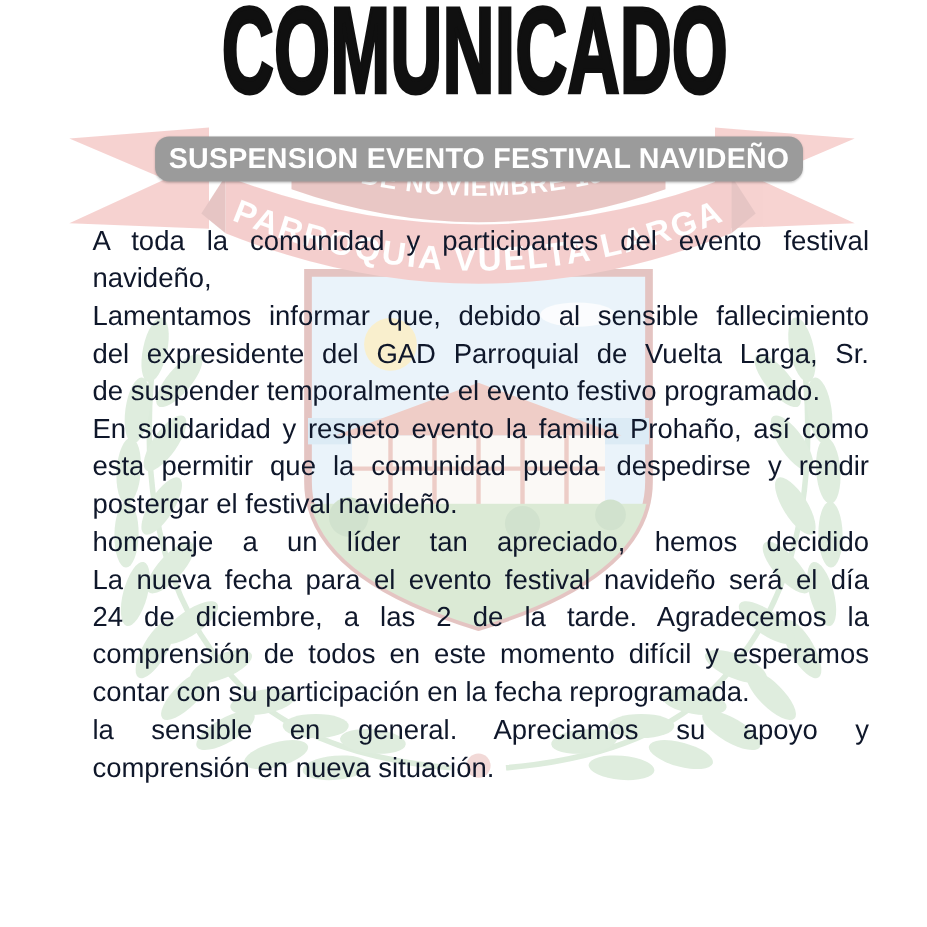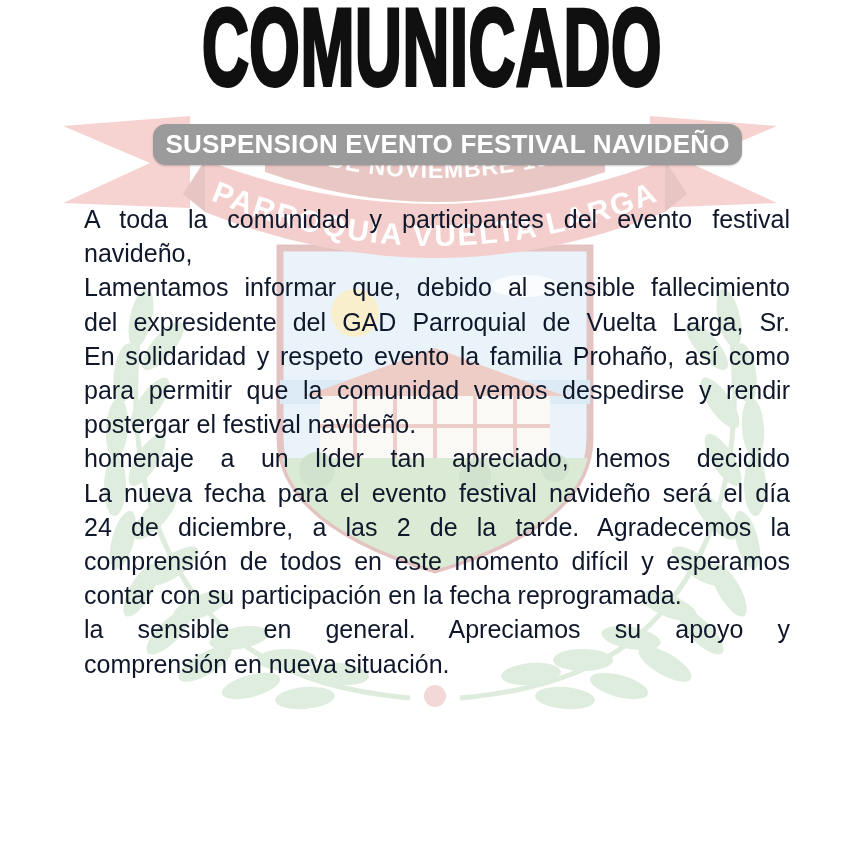--- a/index.html
+++ b/index.html
@@ -20,21 +20,20 @@
     display:inline-block;font-size:110px;line-height:1.0;font-weight:900;
     color:#101010;-webkit-text-stroke:4px #101010;letter-spacing:1px;
     transform:scaleX(0.59);transform-origin:center;white-space:nowrap;
   }
   
   .pill{
     position:absolute;left:141px;top:124px;width:589px;height:41px;
     background:#9b9b9b;border-radius:13px;z-index:2;
     display:flex;align-items:center;justify-content:center;
     box-shadow:0 1px 2px rgba(0,0,0,0.22);
-    margin-left:12px;
   }
   .pill span{
     color:#ffffff;font-weight:bold;font-size:26px;letter-spacing:0.2px;white-space:nowrap;
   }
   
   .body-text{
     position:absolute;left:84px;top:202px;width:706px;z-index:2;
     font-size:25px;line-height:34.2px;color:#0f172a;
   }
   .bl{text-align:justify;text-align-last:justify;}
@@ -144,22 +143,23 @@
 
 <div class="pill">
   <span>SUSPENSION EVENTO FESTIVAL NAVIDEÑO</span>
 </div>
 
 <div class="body-text">
   <div class="bl">A toda la comunidad y participantes del evento festival</div>
   <div class="bl last">navideño,</div>
   <div class="bl">Lamentamos informar que, debido al sensible fallecimiento</div>
   <div class="bl">del expresidente del GAD Parroquial de Vuelta Larga, Sr.</div>
+  <div class="bl last">de suspender temporalmente el evento festivo programado.</div>
   <div class="bl">En solidaridad y respeto evento la familia Prohaño, así como</div>
-  <div class="bl">para permitir que la comunidad vemos despedirse y rendir</div>
+  <div class="bl">esta permitir que la comunidad pueda despedirse y rendir</div>
   <div class="bl last">postergar el festival navideño.</div>
   <div class="bl">homenaje a un líder tan apreciado, hemos decidido</div>
   <div class="bl">La nueva fecha para el evento festival navideño será el día</div>
   <div class="bl">24 de diciembre, a las 2 de la tarde. Agradecemos la</div>
   <div class="bl">comprensión de todos en este momento difícil y esperamos</div>
   <div class="bl last">contar con su participación en la fecha reprogramada.</div>
   <div class="bl">la sensible en general. Apreciamos su apoyo y</div>
   <div class="bl last">comprensión en nueva situación.</div>
 </div>
 

